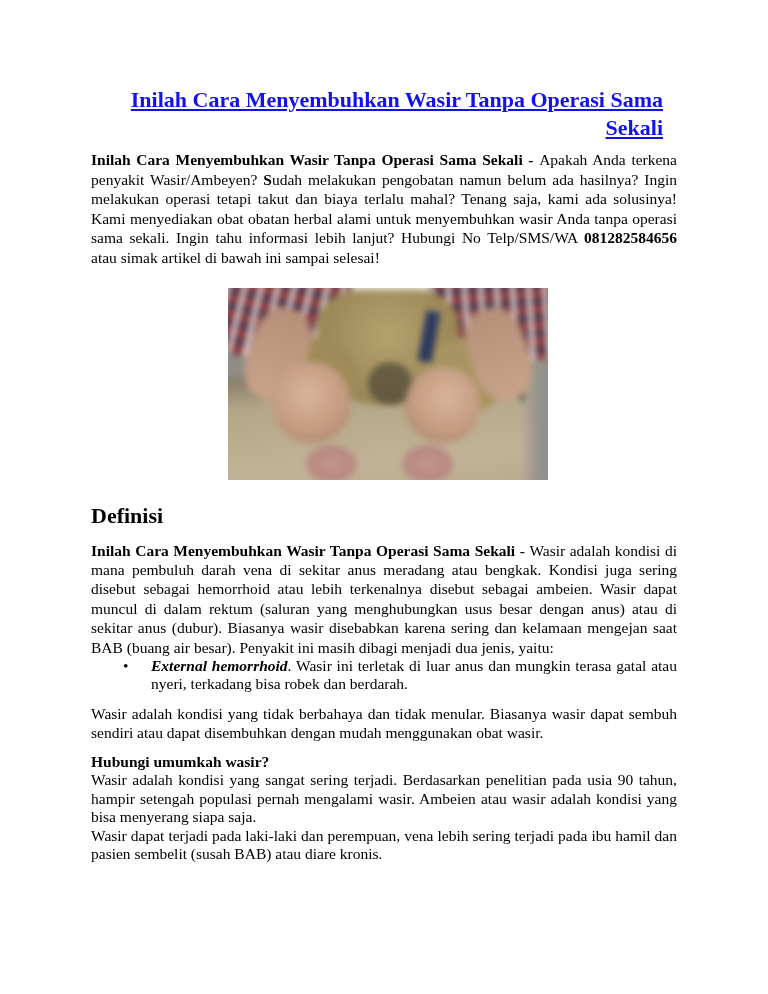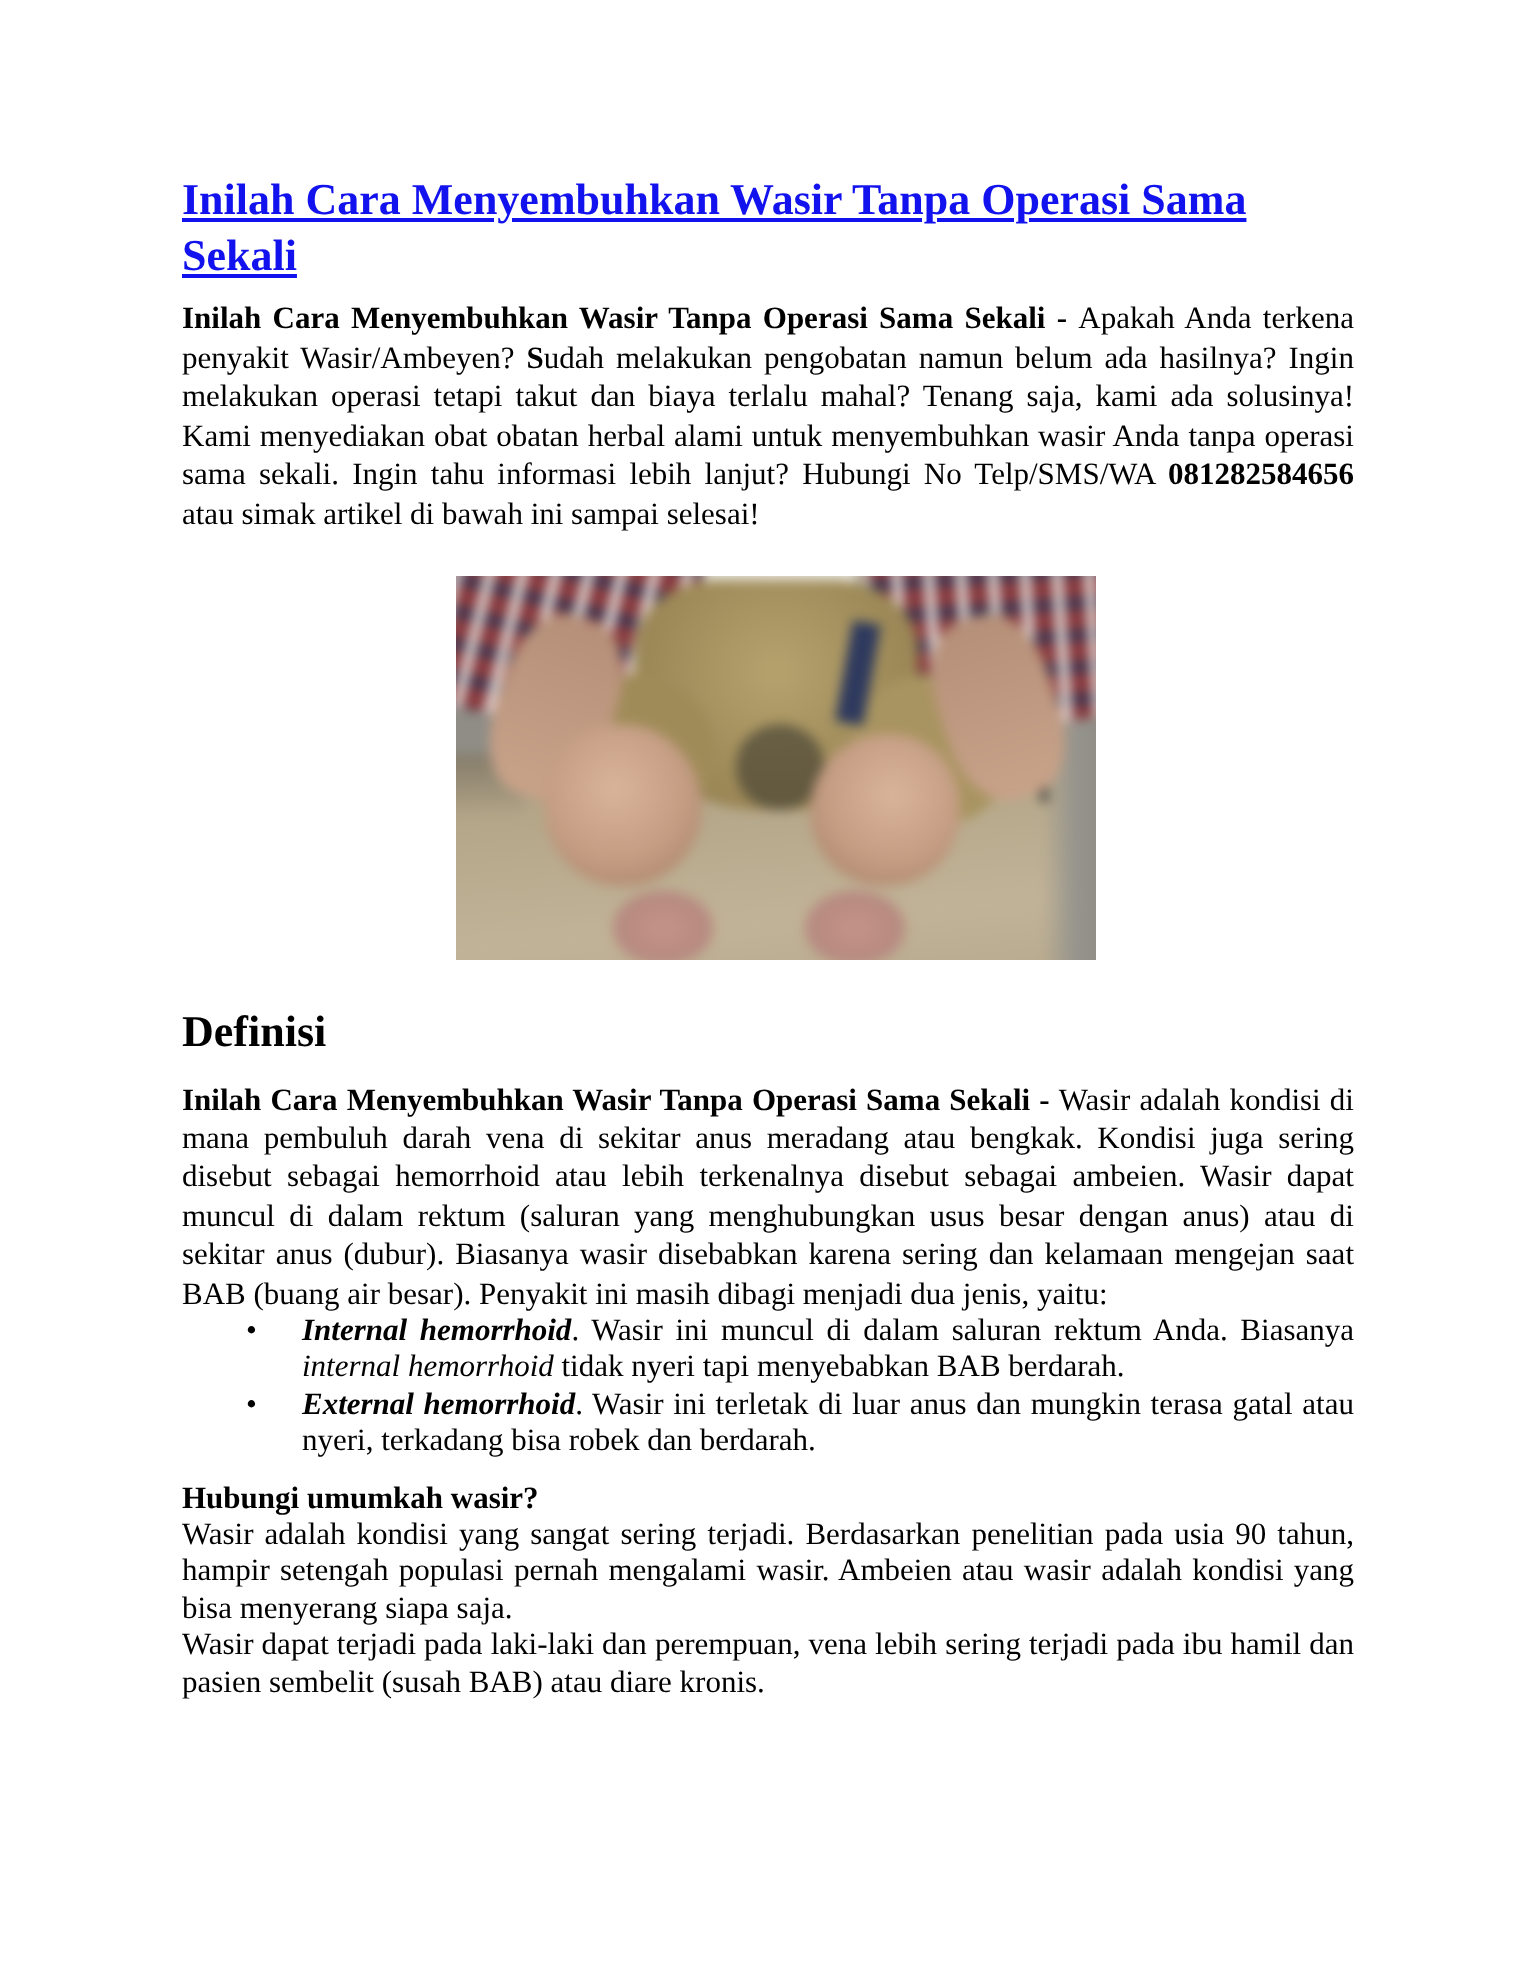--- a/index.html
+++ b/index.html
@@ -16,20 +16,21 @@
   }
   .b{font-weight:bold;}
   .i{font-style:italic;}
   .bi{font-weight:bold;font-style:italic;}
   .jt{text-align:justify;}
   h1.title{
     margin:0 0 8px 0;
     max-width:572px;
     font-size:22px;line-height:28px;
     font-weight:bold;
+    text-align:right;
   }
   h1.title a{
     color:#1212ee;
     text-decoration:underline;
     cursor:pointer;
   }
   p.body{margin:0 0 20px 0;}
   
   .photo{
     position:relative;
@@ -112,24 +113,24 @@
       <div class="ph ph-foot-l"></div>
       <div class="ph ph-foot-r"></div>
     </div>
   </div>
 
   <h2 class="defh">Definisi</h2>
 
   <p class="body jt defp"><span class="b">Inilah Cara Menyembuhkan Wasir Tanpa Operasi Sama Sekali - </span><span>Wasir adalah kondisi di mana pembuluh darah vena di sekitar anus meradang atau bengkak. Kondisi juga sering disebut sebagai hemorrhoid atau lebih terkenalnya disebut sebagai ambeien. Wasir dapat muncul di dalam rektum (saluran yang menghubungkan usus besar dengan anus) atau di sekitar anus (dubur). Biasanya wasir disebabkan karena sering dan kelamaan mengejan saat BAB (buang air besar). Penyakit ini masih dibagi menjadi dua jenis, yaitu:</span></p>
 
   <ul class="types">
-    <li><span class="bi">Internal hemorrhoid</span><span>. Wasir ini muncul di dalam saluran rektum Anda. Biasanya </span><span class="i">internal hemorrhoid</span><span> tidak nyeri tapi menyebabkan BAB berdarah.</span></li>
     <li><span class="bi">External hemorrhoid</span><span>. Wasir ini terletak di luar anus dan mungkin terasa gatal atau nyeri, terkadang bisa robek dan berdarah.</span></li>
   </ul>
 
+  <p class="body jt harmless">Wasir adalah kondisi yang tidak berbahaya dan tidak menular. Biasanya wasir dapat sembuh sendiri atau dapat disembuhkan dengan mudah menggunakan obat wasir.</p>
 
   <div class="prev">
     <p class="ln hd">Hubungi umumkah wasir?</p>
     <p class="ln">Wasir adalah kondisi yang sangat sering terjadi. Berdasarkan penelitian pada usia 90 tahun, hampir setengah populasi pernah mengalami wasir. Ambeien atau wasir adalah kondisi yang bisa menyerang siapa saja.</p>
     <p class="ln">Wasir dapat terjadi pada laki-laki dan perempuan, vena lebih sering terjadi pada ibu hamil dan pasien sembelit (susah BAB) atau diare kronis.</p>
   </div>
 
 </div>
 
 </body></html>

